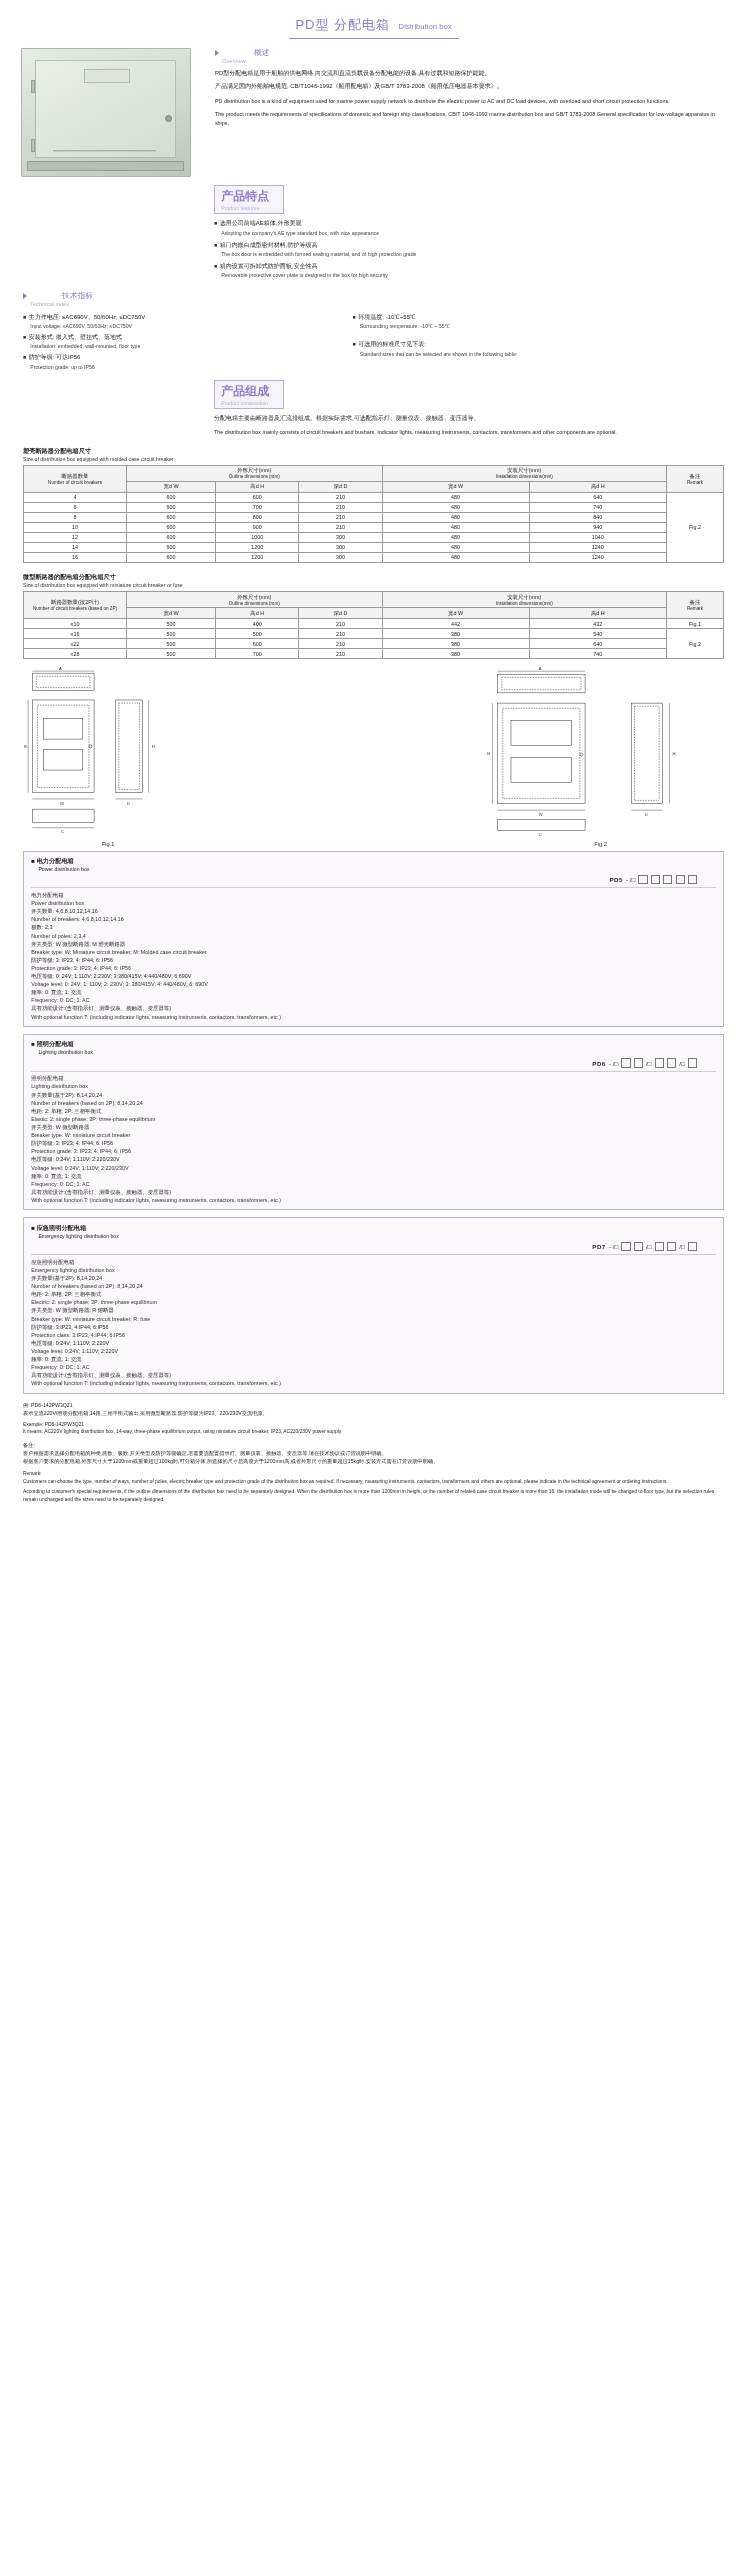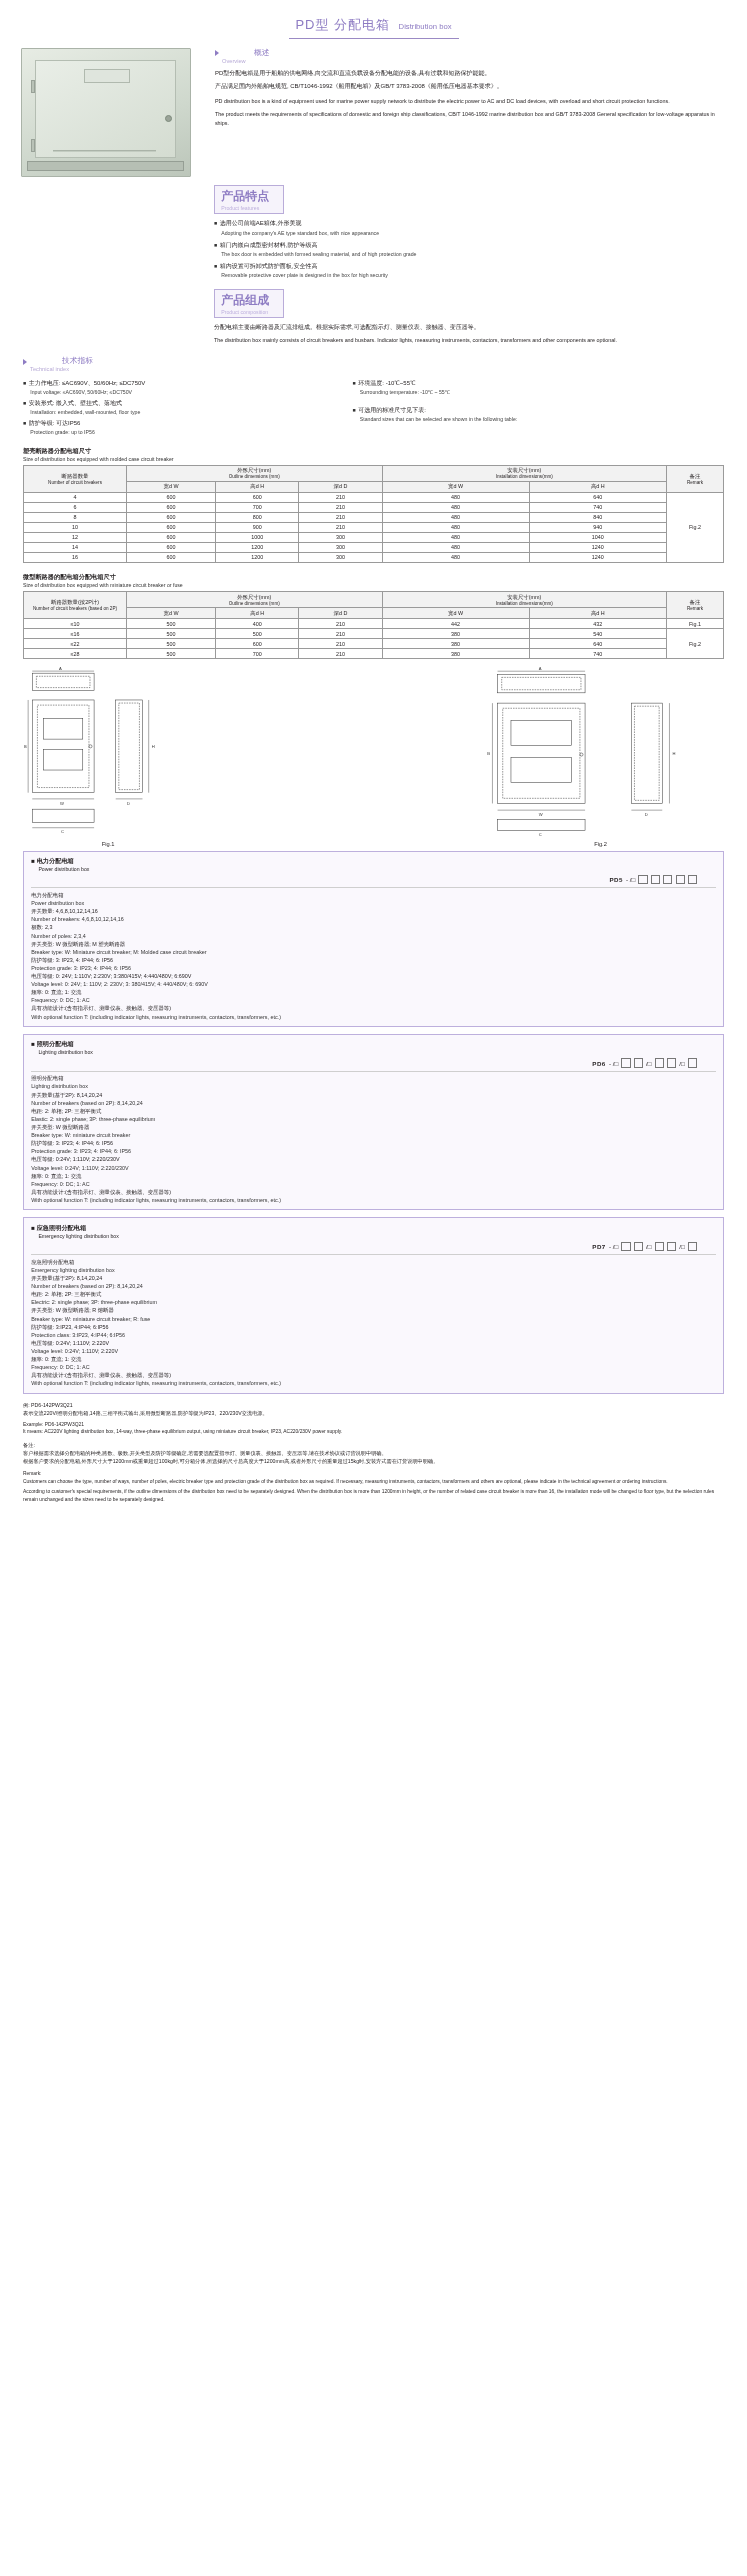--- a/index.html
+++ b/index.html
@@ -146,29 +146,20 @@
       <div class="sub-en" style="margin-left:7.2px">Adopting the company's AE type standard box, with nice appearance</div>
     </div>
     <div style="margin-top:3.1px">
       <div class="bullet"><span class="sq">■</span><span>箱门内嵌白成型密封材料,防护等级高</span></div>
       <div class="sub-en" style="margin-left:7.2px">The box door is embedded with formed sealing material, and of high protection grade</div>
     </div>
     <div style="margin-top:3.1px">
       <div class="bullet"><span class="sq">■</span><span>箱内设置可拆卸式防护面板,安全性高</span></div>
       <div class="sub-en" style="margin-left:7.2px">Removable protective cover plate is designed in the box for high security</div>
     </div>
-  </div>
-
-  <div style="padding: 9.3px 20.6px 0 214px;">
-    <div class="sec-box">
-      <div class="cn">产品组成</div>
-      <div class="en">Product  composition</div>
-    </div>
-    <div class="para" style="margin-top:4.1px">分配电箱主要由断路器及汇流排组成。根据实际需求,可选配指示灯、测量仪表、接触器、变压器等。</div>
-    <div class="para-en" style="margin-top:4.1px">The distribution box mainly consists of circuit breakers and busbars. Indicator lights, measuring instruments, contactors, transformers and other components are optional.</div>
   </div>
 
   <div style="padding: 11.3px 23px 0 23px;">
     <div class="sec-head">
       <div class="tri"></div>
       <div class="txt">
         <div class="cn">技术指标</div>
         <div class="en">Technical index</div>
       </div>
     </div>
@@ -194,20 +185,29 @@
           <div class="sub-en" style="margin-left:7.2px">Surrounding temperature: -10℃ ~ 55℃</div>
         </div>
         <div style="margin-top:9.3px">
           <div class="bullet"><span class="sq">■</span><span>可选用的标准尺寸见下表:</span></div>
           <div class="sub-en" style="margin-left:7.2px">Standard sizes that can be selected are shown in the following table:</div>
         </div>
       </div>
     </div>
   </div>
 
+  <div style="padding: 9.3px 20.6px 0 214px;">
+    <div class="sec-box">
+      <div class="cn">产品组成</div>
+      <div class="en">Product  composition</div>
+    </div>
+    <div class="para" style="margin-top:4.1px">分配电箱主要由断路器及汇流排组成。根据实际需求,可选配指示灯、测量仪表、接触器、变压器等。</div>
+    <div class="para-en" style="margin-top:4.1px">The distribution box mainly consists of circuit breakers and busbars. Indicator lights, measuring instruments, contactors, transformers and other components are optional.</div>
+  </div>
+
   <div style="padding: 10.3px 23px 0 23px;">
     <div class="tbl-title">
       <div class="cn">塑壳断路器分配电箱尺寸</div>
       <div class="en">Size of distribution box equipped with molded case circuit breaker</div>
     </div>
     <table class="spec" style="margin-top:3.1px">
       <thead>
         <tr>
           <th rowspan="2" style="width:103px">
             <div>断路器数量</div>

